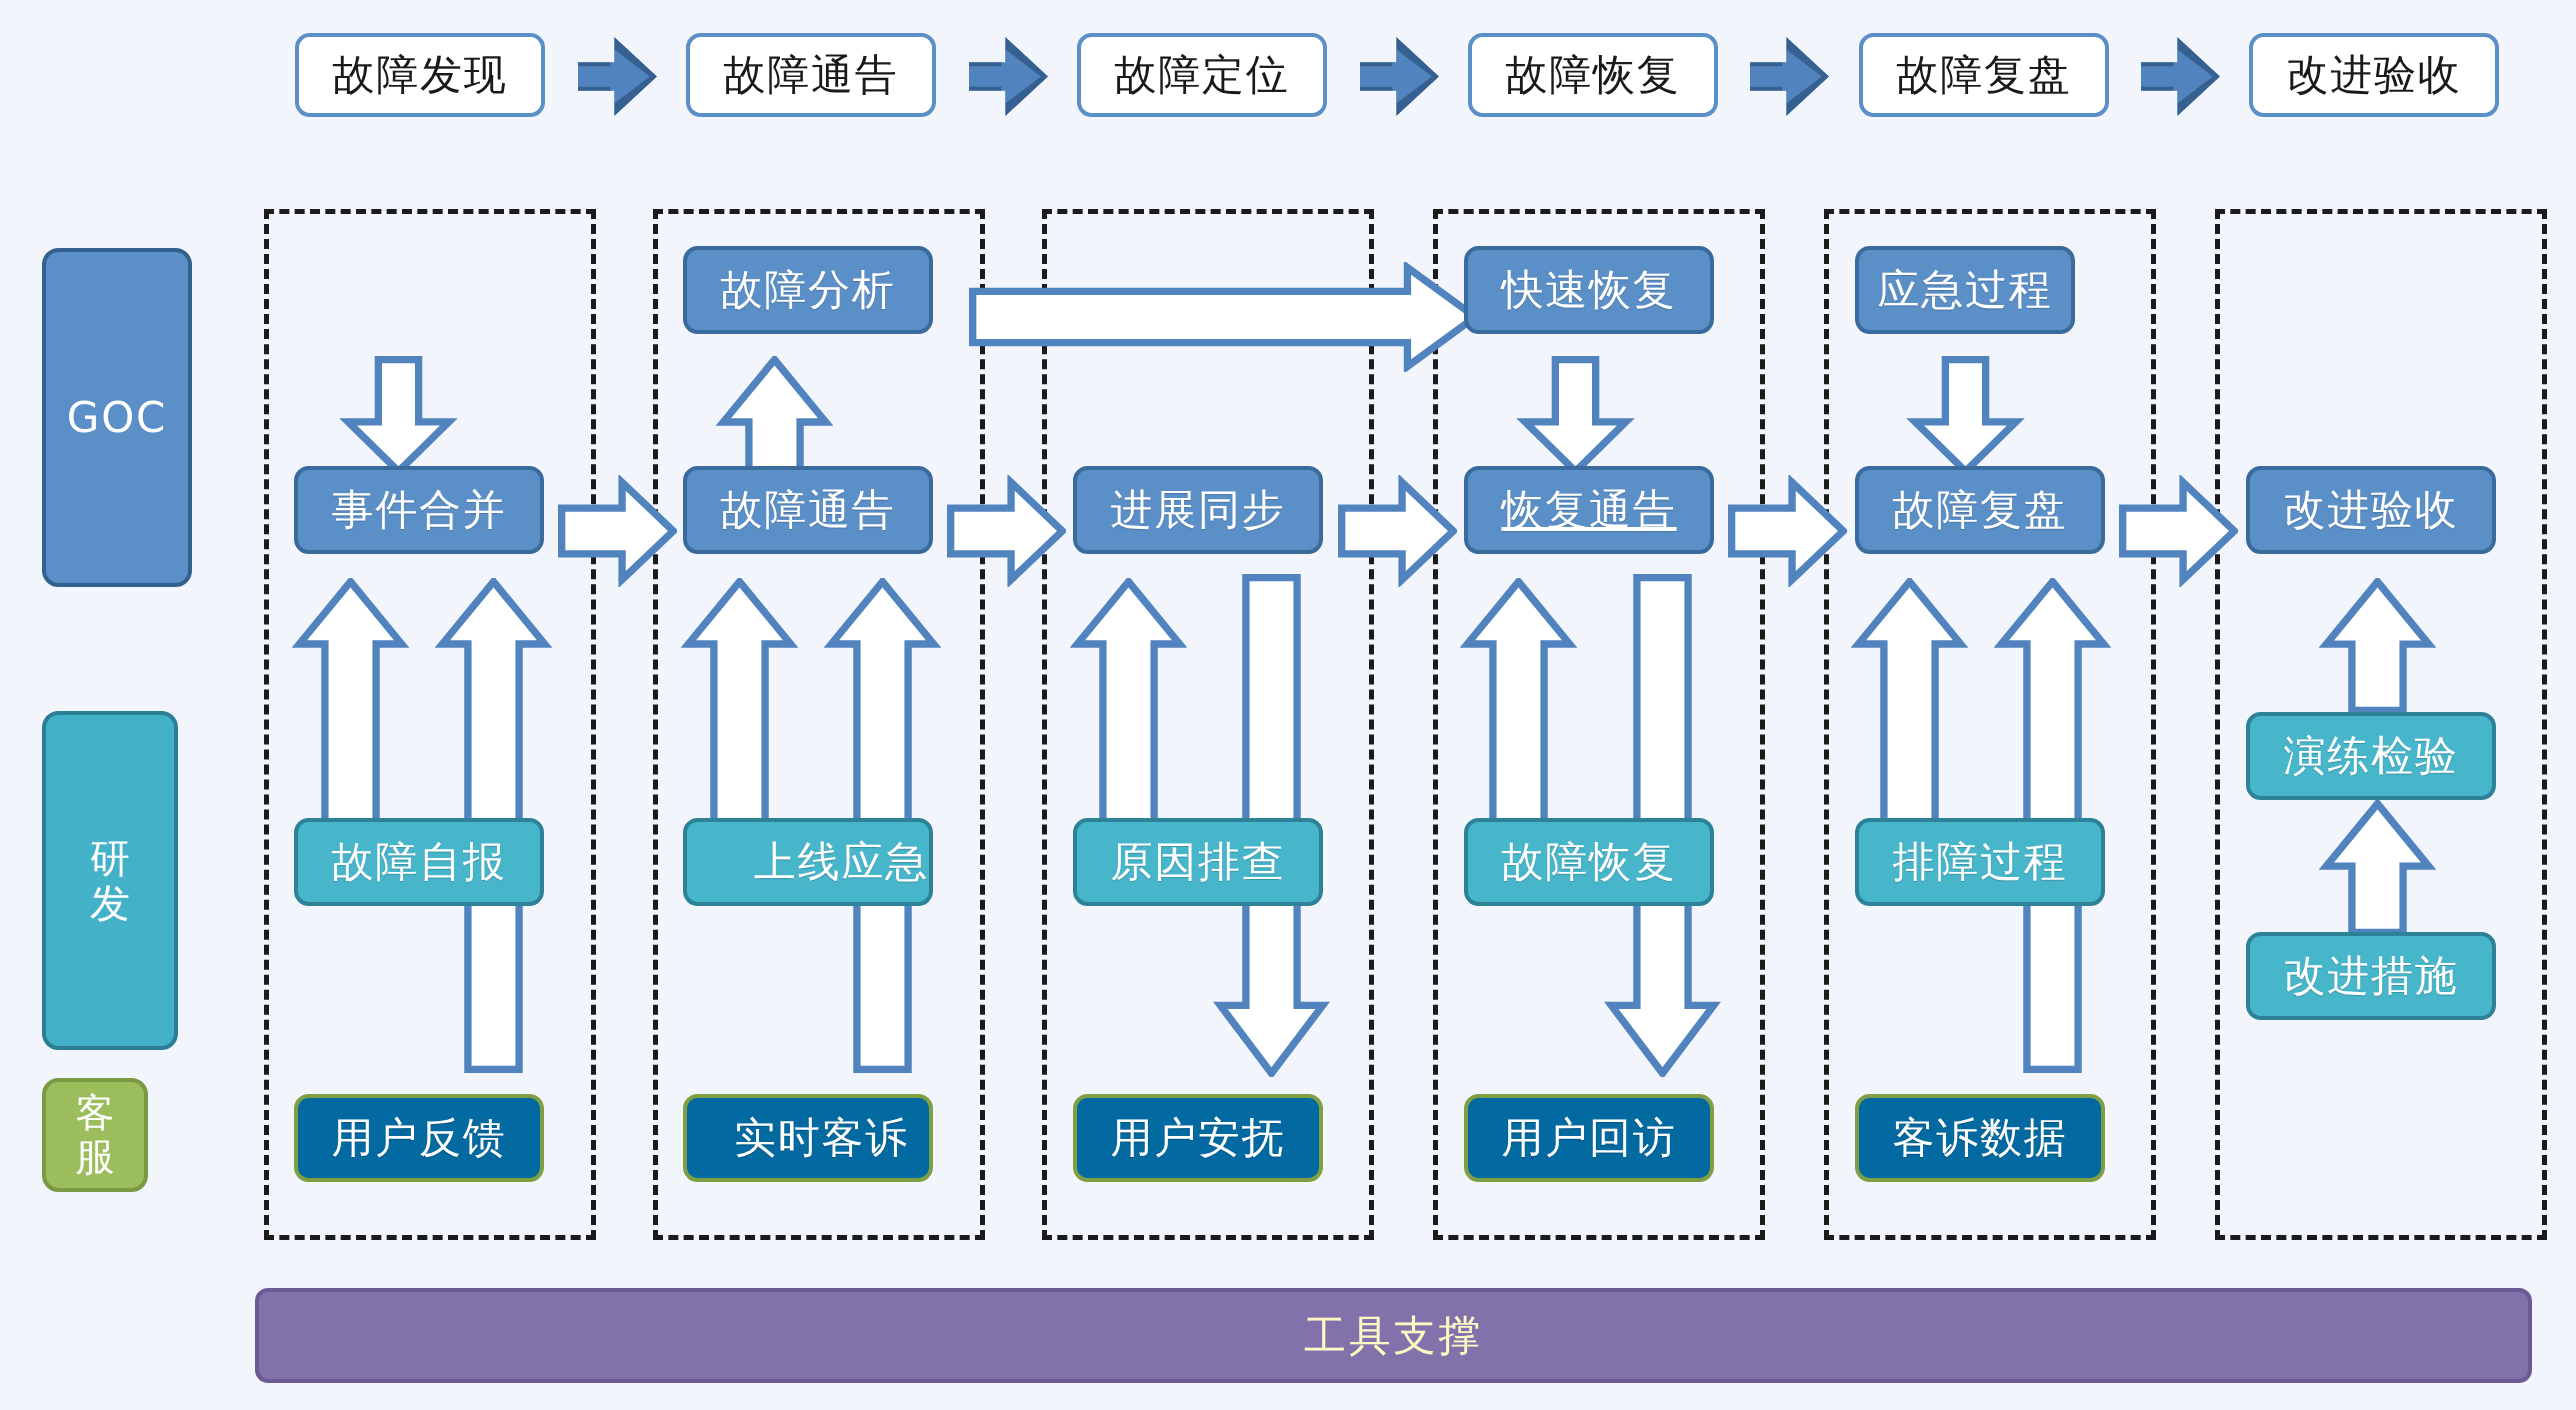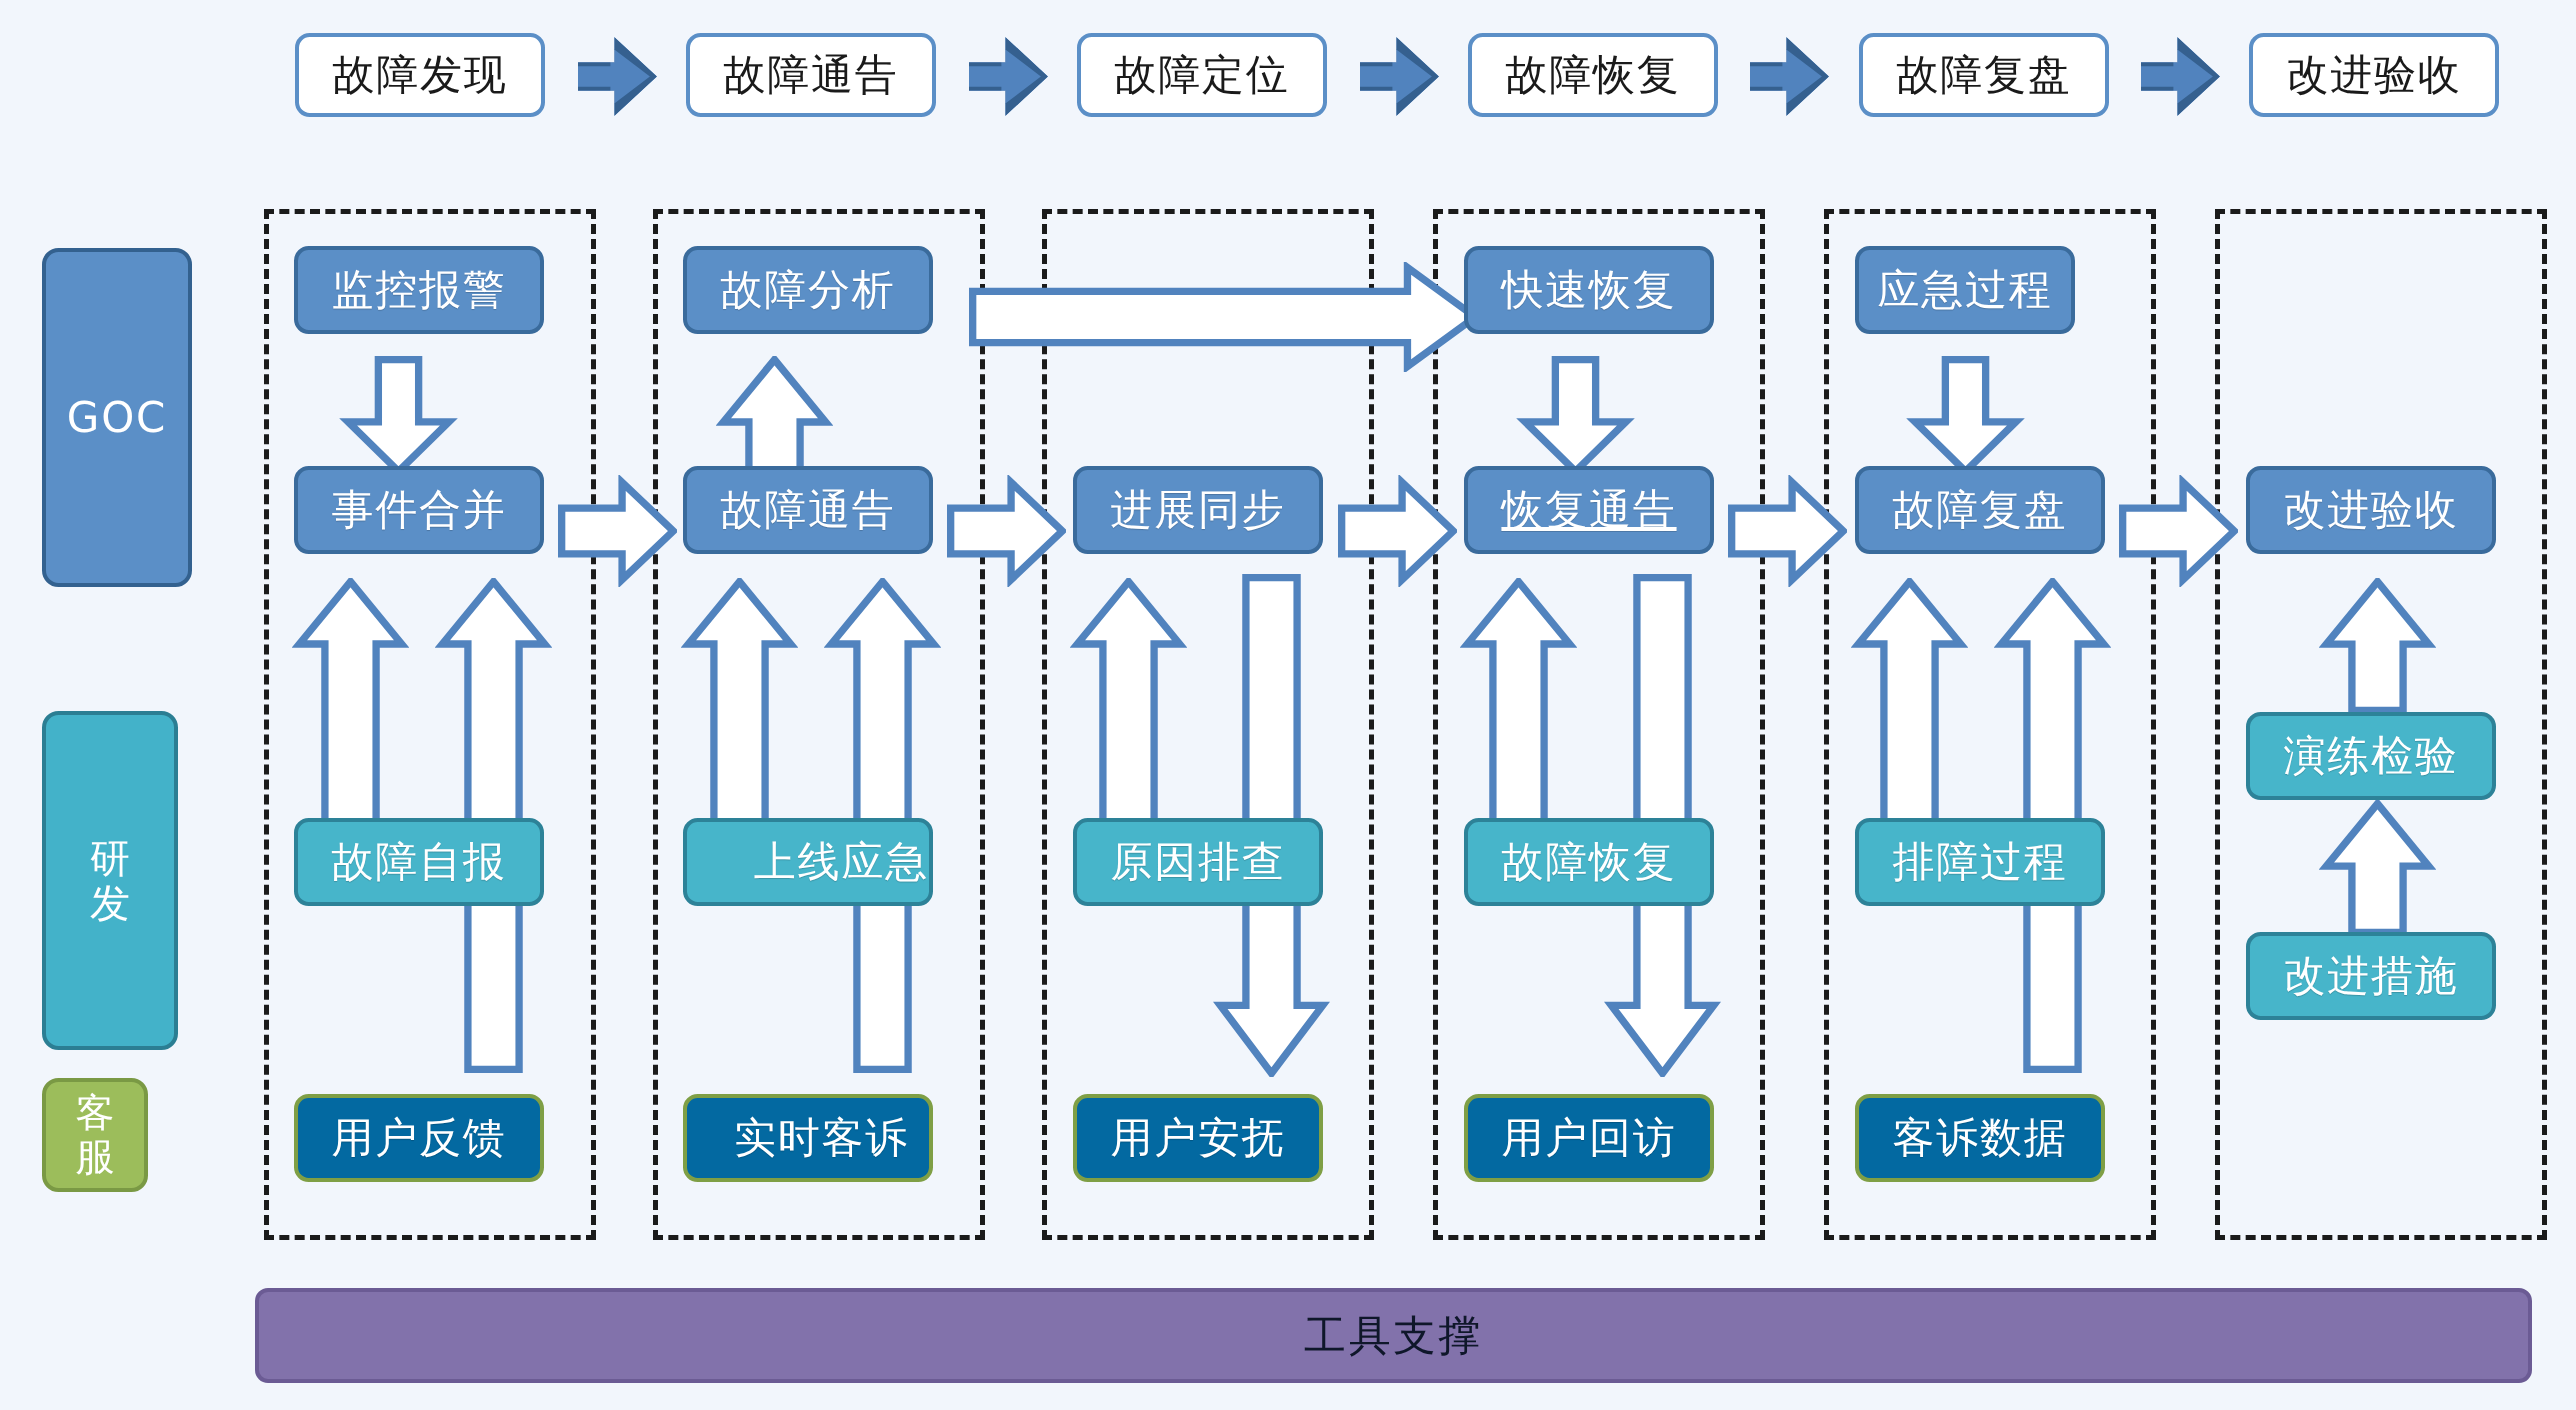--- a/index.html
+++ b/index.html
@@ -76,21 +76,21 @@
 
   
   .arw{position:absolute;z-index:3;}
   .arw svg{display:block;width:100%;height:100%;}
 
   
   .toolbar{
     position:absolute;left:255px;top:1288px;width:2277px;height:95px;
     background:#8272ab;border:4.6px solid #6b5b94;border-radius:13px;
     display:flex;align-items:center;justify-content:center;
-    color:#0f172a;font-size:42px;letter-spacing:2.8px;
+    color:#fef9c3;font-size:42px;letter-spacing:2.8px;
     box-sizing:border-box;
   }
 </style>
 </head>
 <body>
 
 <div id="stage">
 
   <div class="phase" style="left:295px;width:250px;">
     <span>故障发现</span>
@@ -269,23 +269,20 @@
       <polygon points="64,4 120,72 92,72 92,144 36,144 36,72 8,72" fill="#ffffff" stroke="#5183be" stroke-width="8" stroke-linejoin="miter"></polygon>
     </svg>
   </div>
 
   <div class="arw" style="left:2319px;top:800px;width:117px;height:136px;">
     <svg viewBox="0 0 128 148" preserveAspectRatio="none">
       <polygon points="64,4 120,72 92,72 92,144 36,144 36,72 8,72" fill="#ffffff" stroke="#5183be" stroke-width="8" stroke-linejoin="miter"></polygon>
     </svg>
   </div>
 
-  <div class="node n-blue" style="left:294px;top:246px;width:250px;">
-      <span>监控报警</span>
-    </div>
   <div class="node n-blue" style="left:294px;top:466px;width:250px;">
       <span>事件合并</span>
     </div>
   <div class="node n-teal" style="left:294px;top:818px;width:250px;">
       <span>故障自报</span>
     </div>
   <div class="node n-green" style="left:294px;top:1094px;width:250px;">
       <span>用户反馈</span>
     </div>
 

